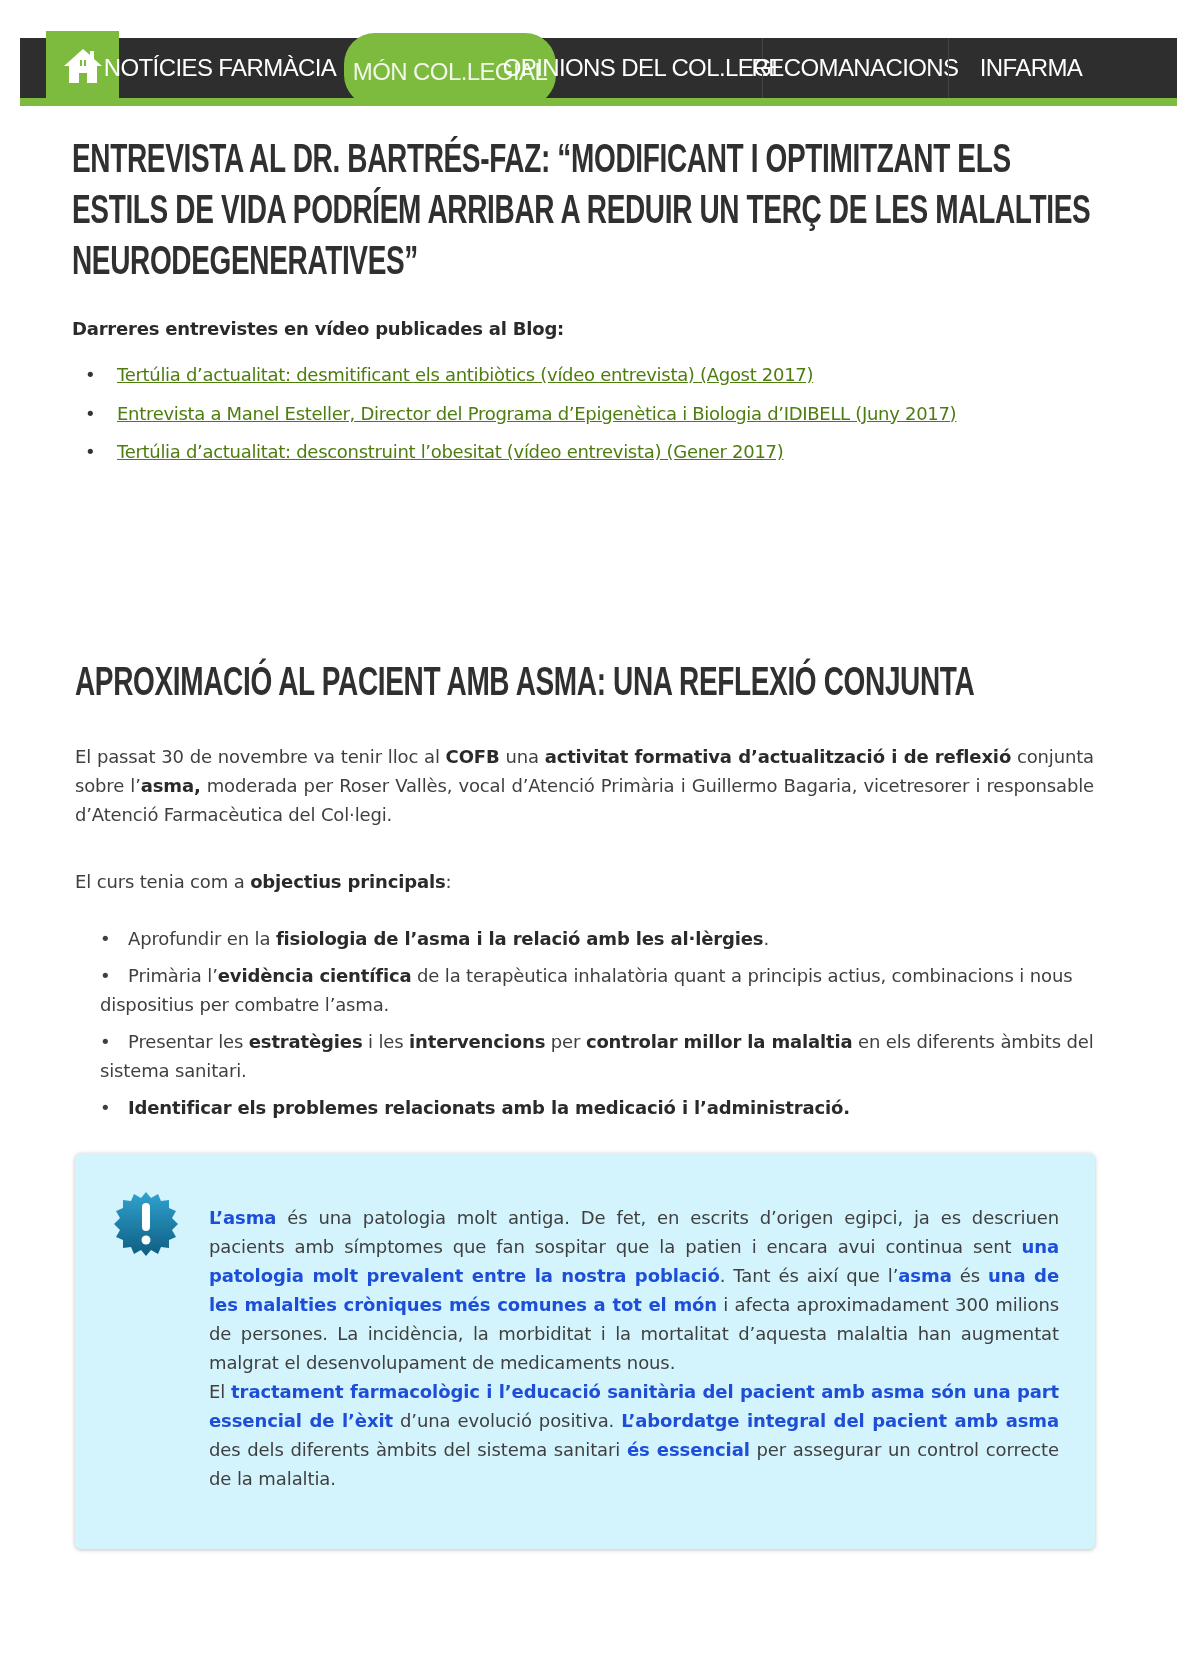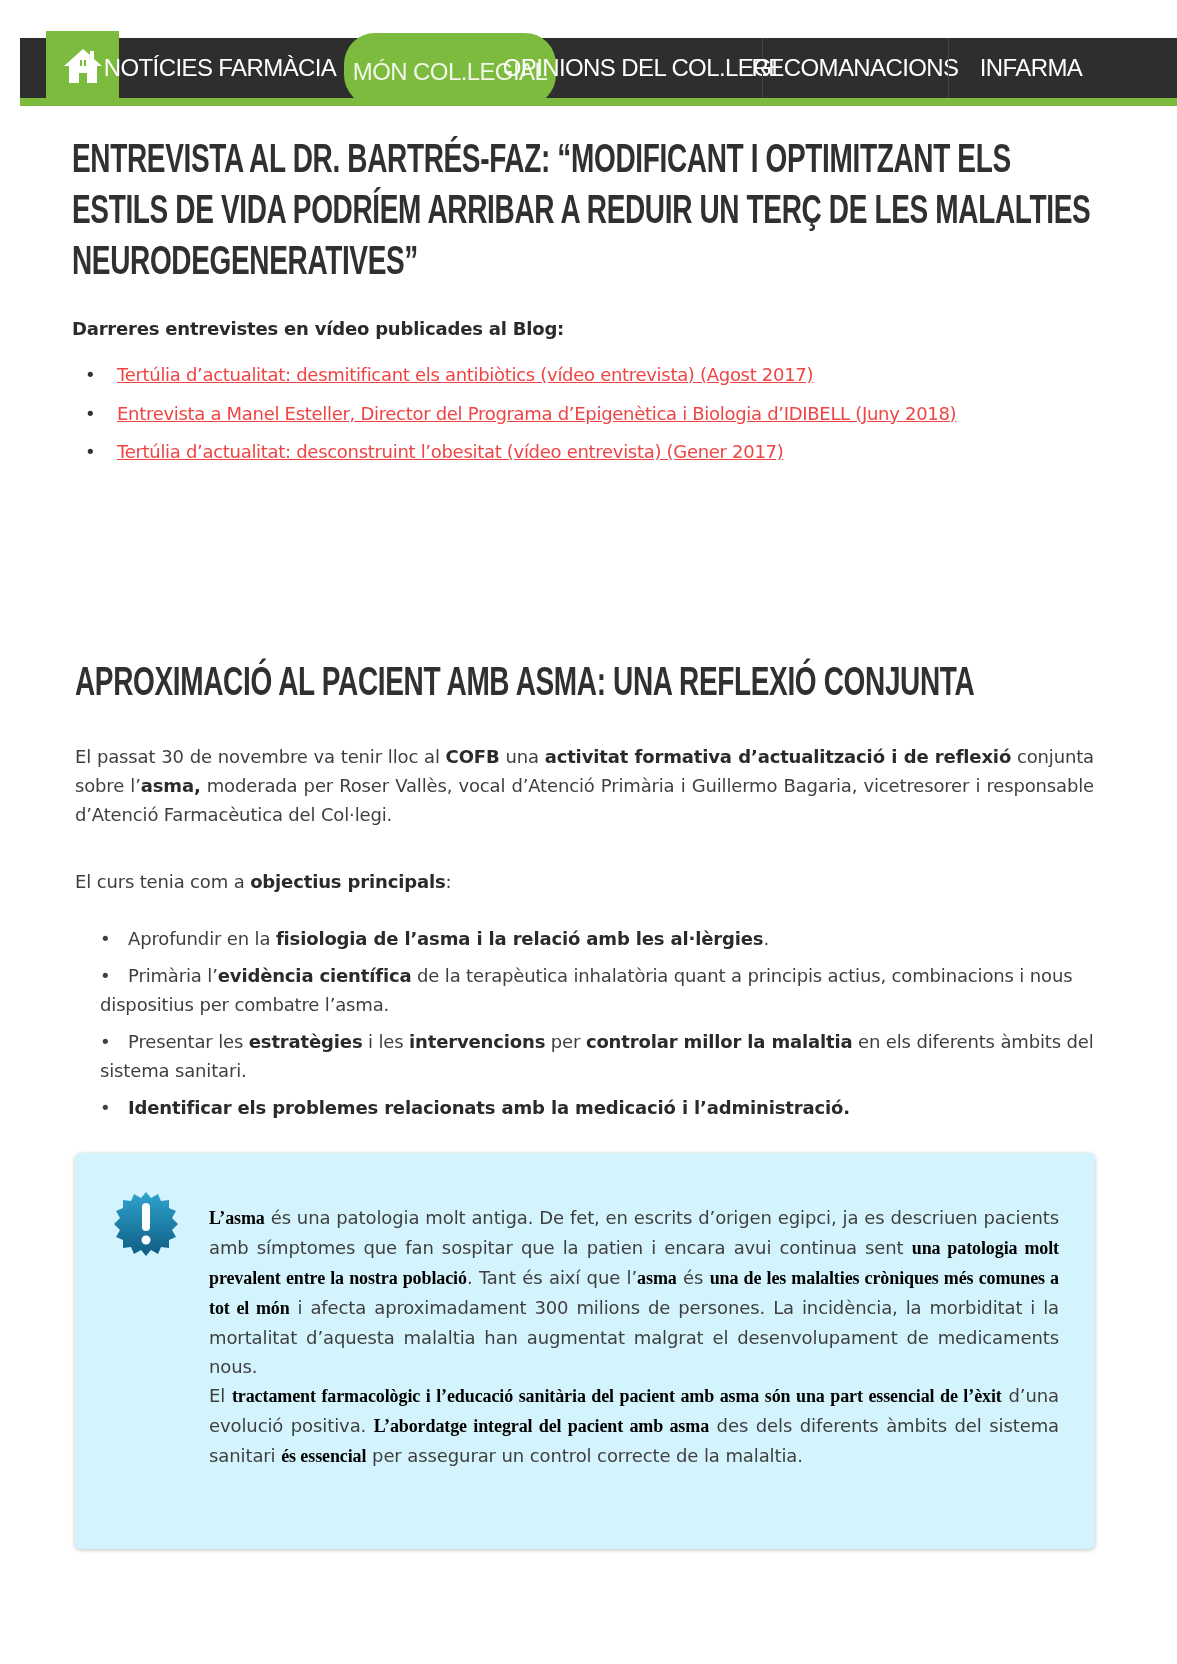--- a/index.html
+++ b/index.html
@@ -23,39 +23,39 @@
               text-transform: uppercase; transform-origin: left top; white-space: nowrap; letter-spacing: -0.5px; }
   .headline .line { display: block; }
   .h1 { left: 72px; top: 133px; font-size: 40px; line-height: 51px; transform: scaleX(0.70); }
   .h2 { left: 75px; top: 656px; font-size: 40px; line-height: 50px; transform: scaleX(0.70); }
 
   .blog-label { position: absolute; left: 72px; top: 318px; font-size: 18px; font-weight: bold; color: #2a2a2a; letter-spacing: -0.2px; }
 
   .blog-list { position: absolute; left: 85px; top: 364px; margin: 0; padding: 0; list-style: none; }
   .blog-list li { position: relative; height: 38.5px; font-size: 18px; padding-left: 32px; color: #444; letter-spacing: -0.3px; white-space: nowrap; }
   .blog-list li::before { content: "•"; position: absolute; left: 0; top: 0; color: #333; }
-  .blog-list a { color: #ef4444; text-decoration: underline; cursor: pointer; }
+  .blog-list a { color: #4d7c0f; text-decoration: underline; cursor: pointer; }
 
   .para { position: absolute; font-size: 18px; line-height: 29px; color: #3f3f3f; text-align: justify; letter-spacing: -0.15px; }
   .para b { color: #2a2a2a; }
   .p1 { left: 75px; top: 742px; width: 1019px; }
   .p2 { left: 75px; top: 867px; width: 1000px; }
 
   .obj-list { position: absolute; left: 92px; top: 916px; width: 1000px; margin: 8px; padding: 0; list-style: none; }
   .obj-list li { font-size: 18px; line-height: 29px; color: #3f3f3f; margin-bottom: 8px; letter-spacing: -0.15px; }
   .obj-list li b { color: #2a2a2a; }
   .obj-list .bullet { display: inline-block; width: 28px; }
 
   
   .callout { position: absolute; left: 75px; top: 1153px; width: 1020px; height: 396px; background: #d4f4fd;
              border-radius: 6px; box-shadow: 0 1px 4px rgba(0,0,0,0.25); }
   .callout-icon { position: absolute; left: 112px; top: 1190px; width: 68px; height: 68px; }
   .callout-text { position: absolute; left: 209px; top: 1203px; width: 850px; font-size: 18px; line-height: 29px;
                   color: #3f3f3f; text-align: justify; letter-spacing: -0.1px; }
-  .callout-text b { color: #000000; font-family: Liberation Serif, serif; }
+  .callout-text b { color: #1d4ed8; }
 </style>
 </head>
 <body>
 
 <div class="nav"></div>
 <div class="nav-green-bar"></div>
 <div class="nav-home">
   <svg viewBox="0 0 42 38">
     <polygon points="21,2 2,19 7,19 7,36 17,36 17,26 25,26 25,36 35,36 35,19 40,19 32,12 32,4 28,4 28,8" fill="#ffffff"></polygon>
     <rect x="18" y="13" width="2" height="6" fill="#7dbb3e"></rect>
@@ -73,21 +73,21 @@
 <h1 class="headline h1" style="margin:0;">
   <span class="line">ENTREVISTA AL DR. BARTRÉS-FAZ: “MODIFICANT I OPTIMITZANT ELS</span>
   <span class="line">ESTILS DE VIDA PODRÍEM ARRIBAR A REDUIR UN TERÇ DE LES MALALTIES</span>
   <span class="line">NEURODEGENERATIVES”</span>
 </h1>
 
 <div class="blog-label">Darreres entrevistes en vídeo publicades al Blog:</div>
 
 <ul class="blog-list">
   <li><a>Tertúlia d’actualitat: desmitificant els antibiòtics (vídeo entrevista) (Agost 2017)</a></li>
-  <li><a>Entrevista a Manel Esteller, Director del Programa d’Epigenètica i Biologia d’IDIBELL (Juny 2018)</a></li>
+  <li><a>Entrevista a Manel Esteller, Director del Programa d’Epigenètica i Biologia d’IDIBELL (Juny 2017)</a></li>
   <li><a>Tertúlia d’actualitat: desconstruint l’obesitat (vídeo entrevista) (Gener 2017)</a></li>
 </ul>
 
 <h2 class="headline h2" style="margin:0;">APROXIMACIÓ AL PACIENT AMB ASMA: UNA REFLEXIÓ CONJUNTA</h2>
 
 <p class="para p1" style="margin:0;"><span>El passat 30 de novembre va tenir lloc al </span><b>COFB</b><span> una </span><b>activitat formativa d’actualització i de reflexió</b><span> conjunta sobre l’</span><b>asma,</b><span> moderada per Roser Vallès, vocal d’Atenció Primària i Guillermo Bagaria, vicetresorer i responsable d’Atenció Farmacèutica del Col·legi.</span></p>
 
 <p class="para p2" style="margin:0;"><span>El curs tenia com a </span><b>objectius principals</b><span>:</span></p>
 
 <ul class="obj-list">

